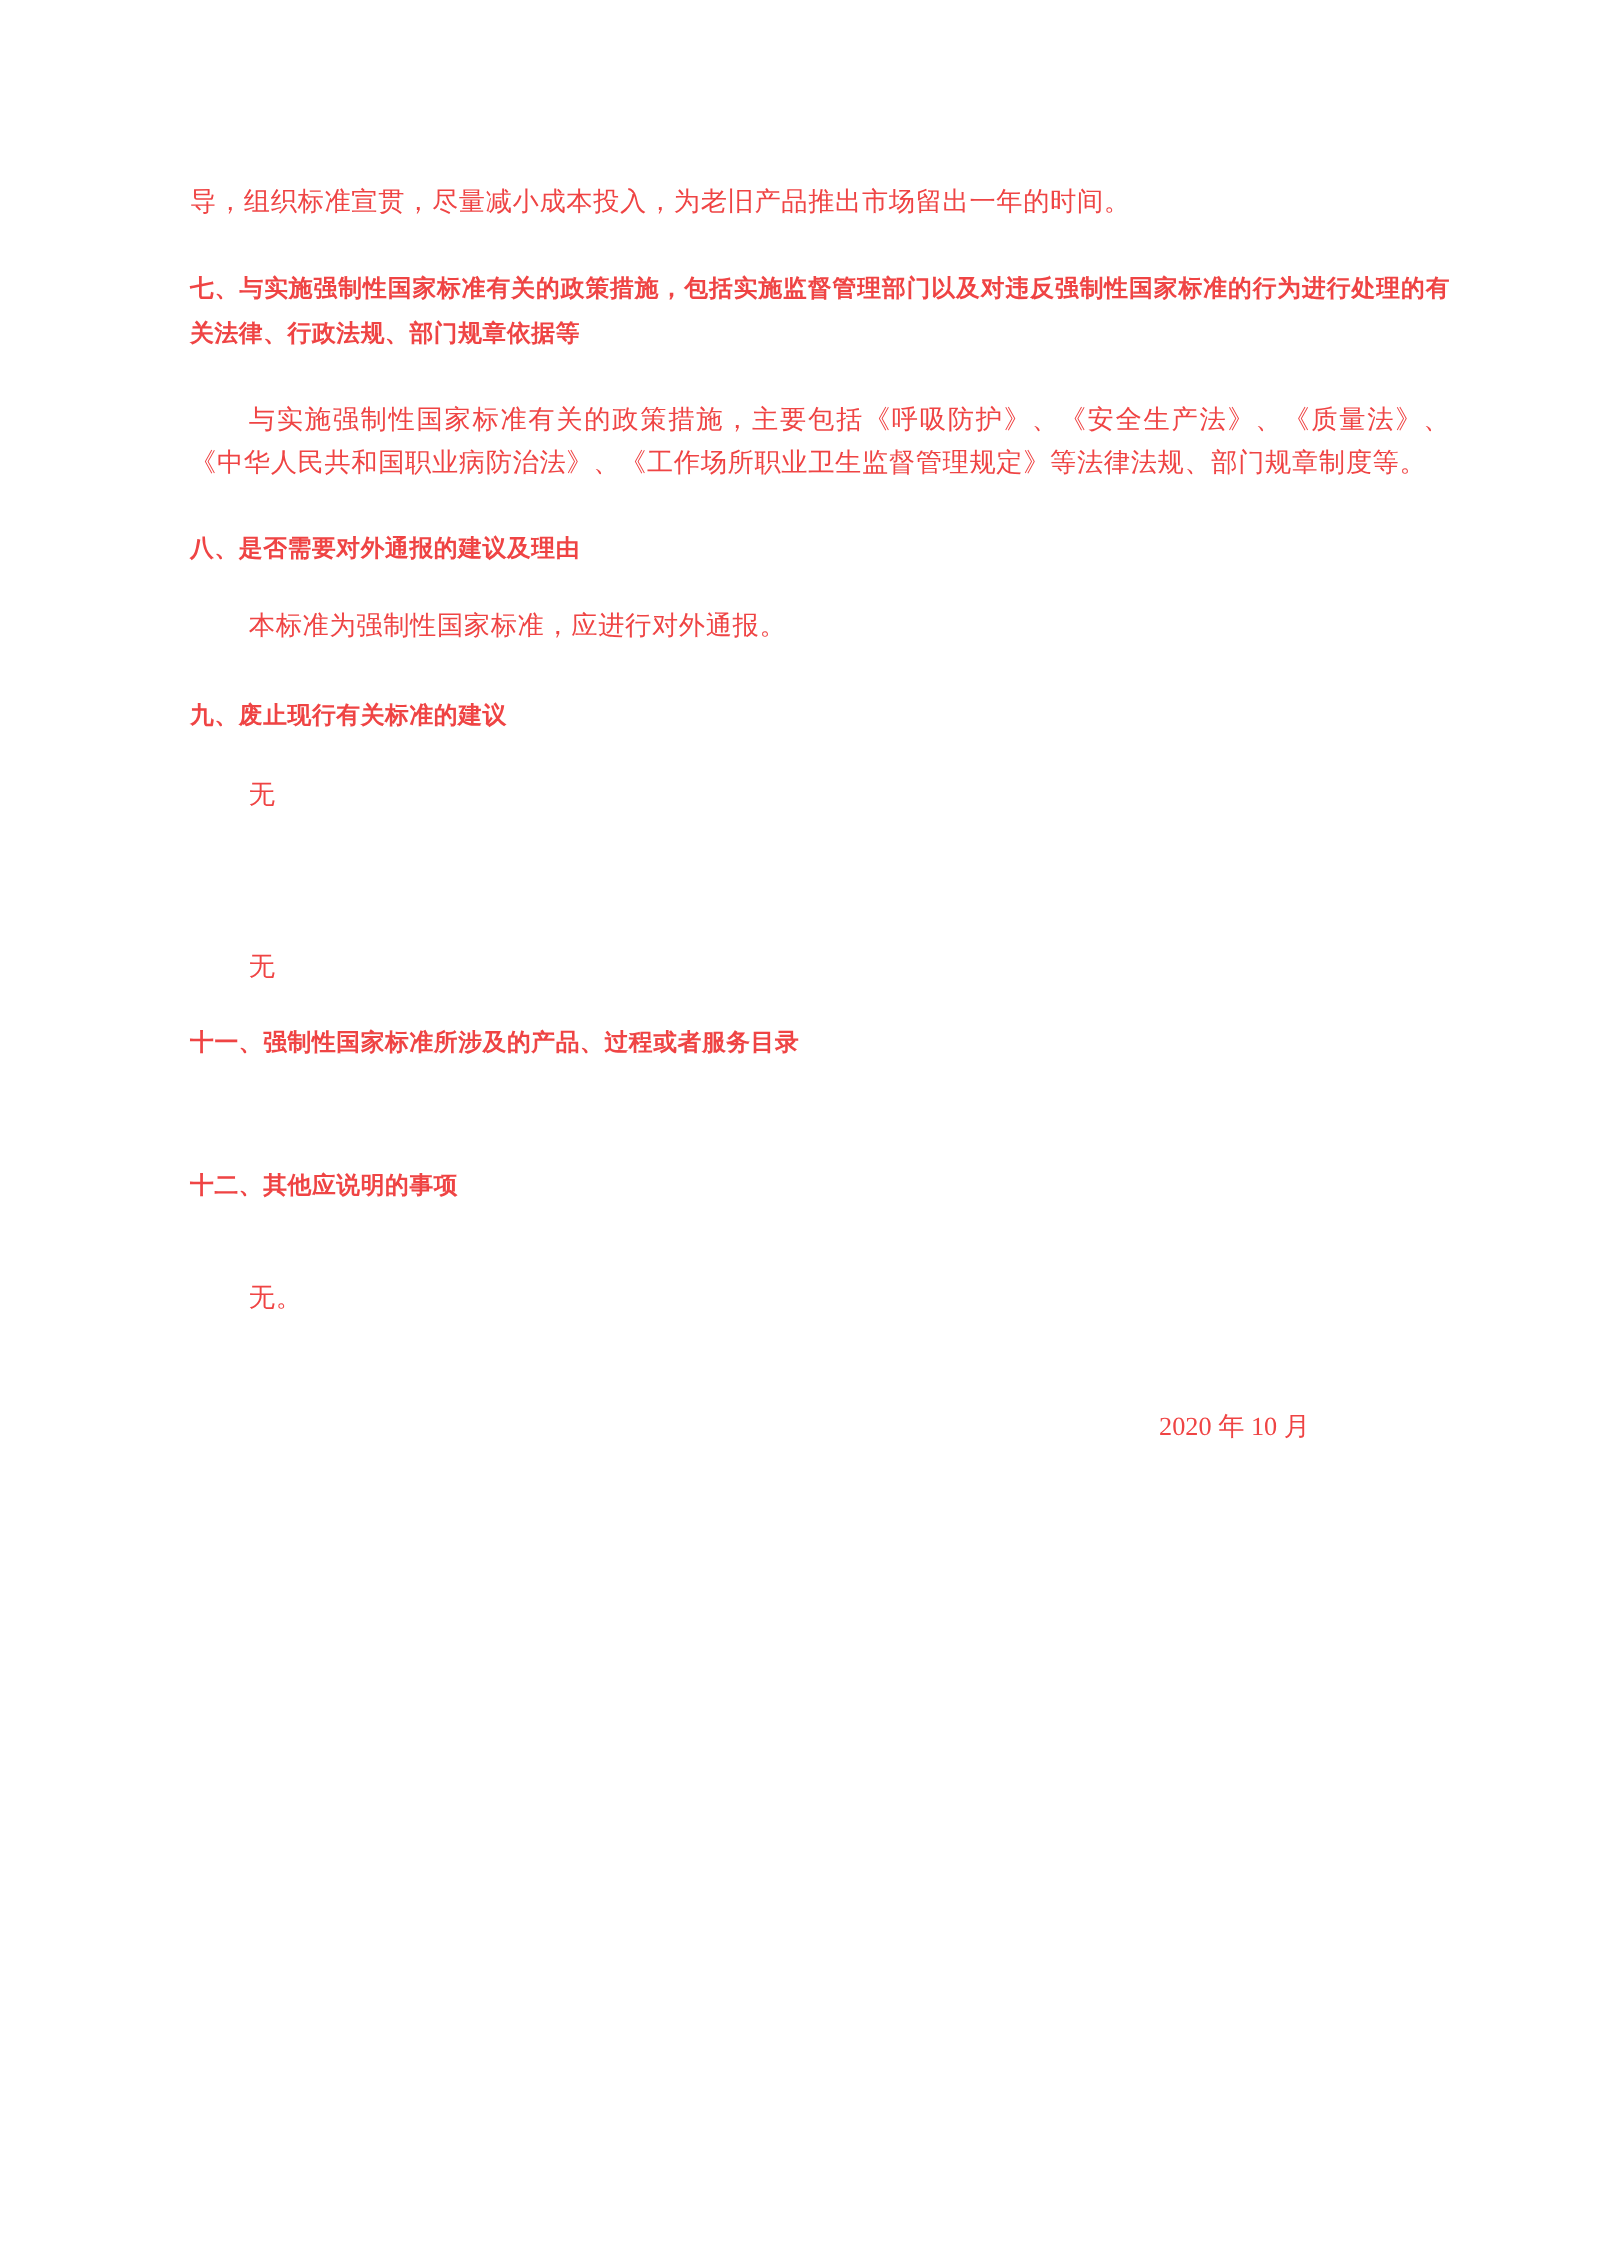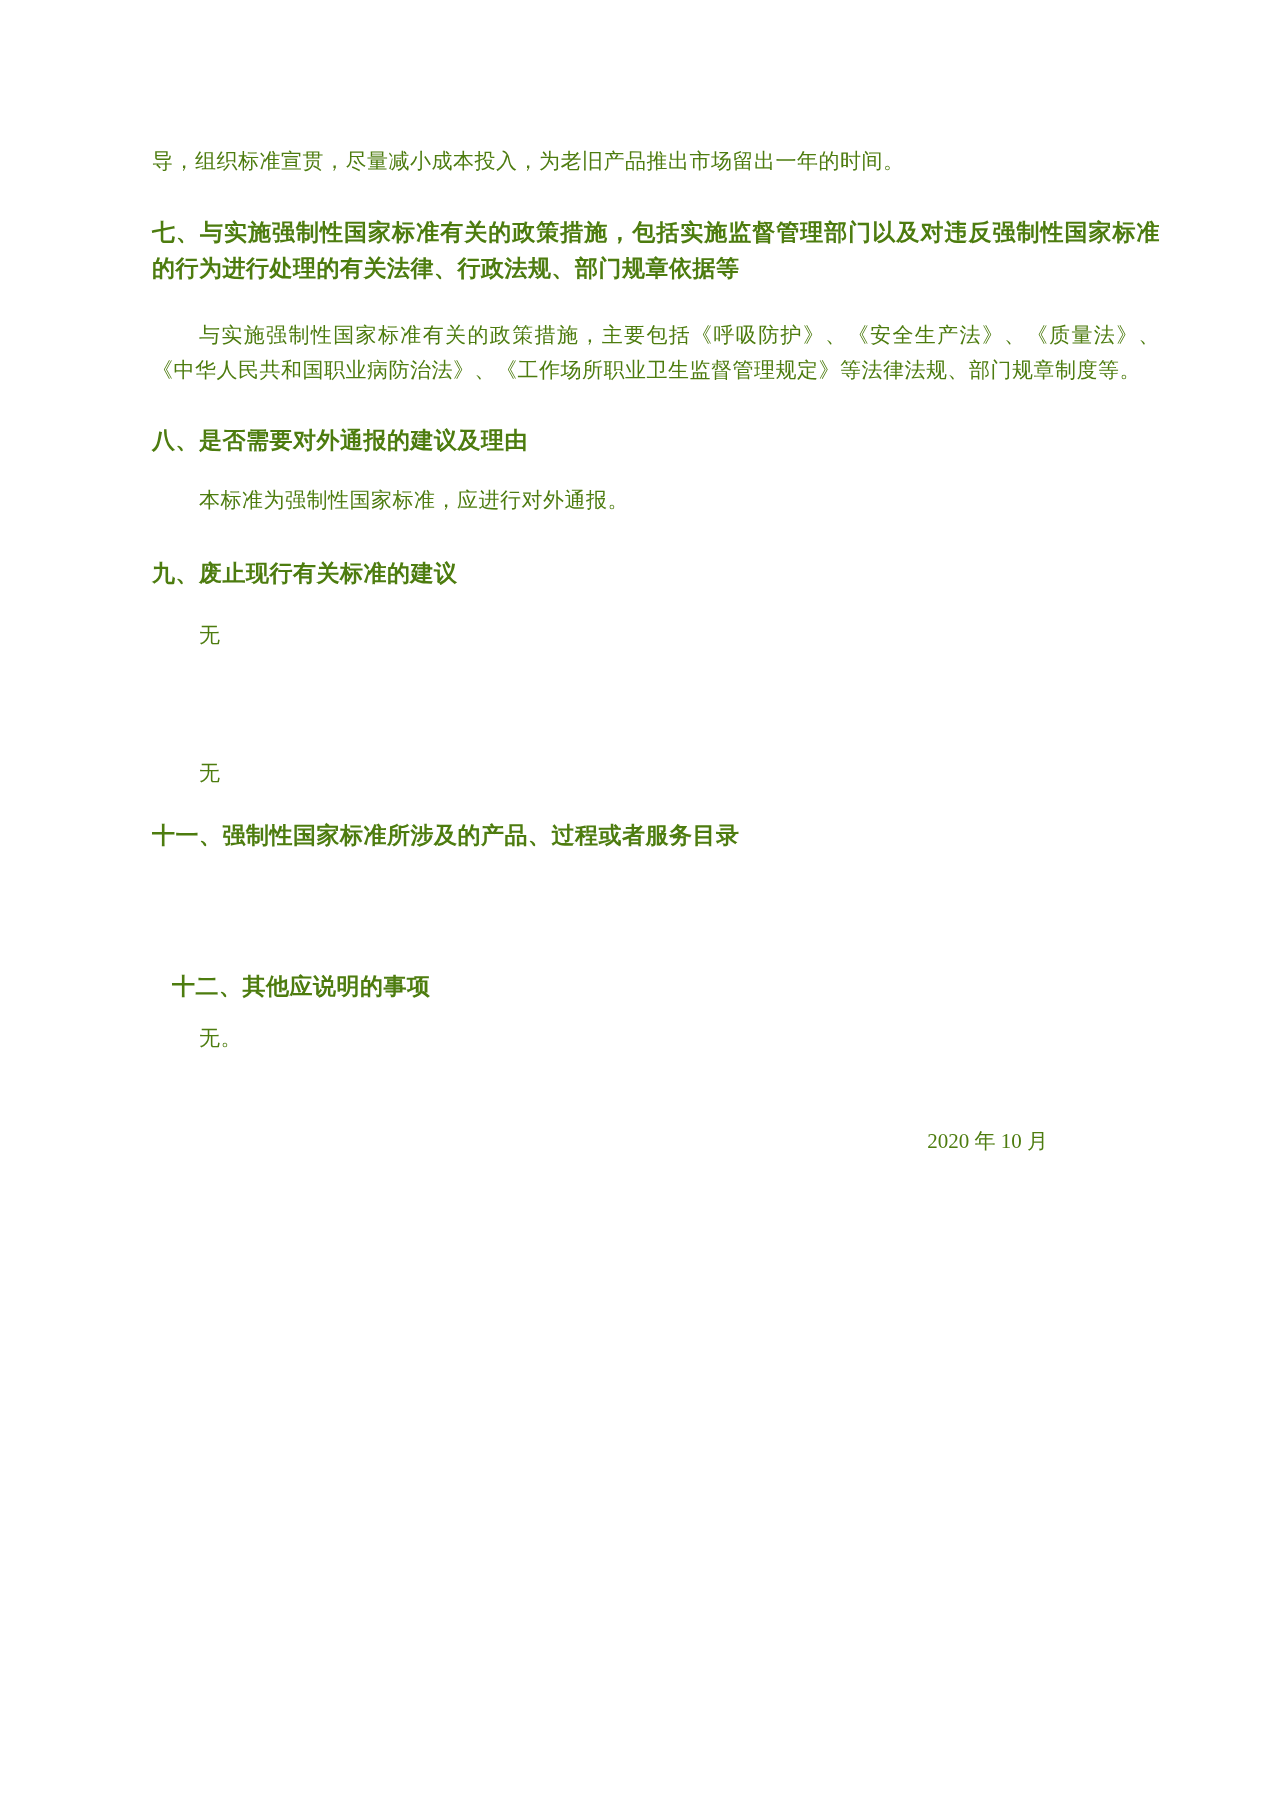--- a/index.html
+++ b/index.html
@@ -5,21 +5,21 @@
   html, body {
     margin: 0;
     padding: 0;
     background: #ffffff;
   }
   .page {
     position: relative;
     width: 1280px;
     height: 1396px;
     background: #ffffff;
-    color: #4d7c0f;
+    color: #ef4444;
     overflow: hidden;
   }
   .blk {
     position: absolute;
     left: 152px;
     width: 1008px;
     margin: 0;
   }
   .body-text {
     font-family: "Liberation Serif", "DejaVu Serif", serif;
@@ -27,21 +27,21 @@
     line-height: 35px;
     text-align: justify;
     letter-spacing: 0.5px;
   }
   .indent {
     text-indent: 47px;
   }
   .heading {
     font-family: "Liberation Sans", "DejaVu Sans", sans-serif;
     font-weight: bold;
-    font-size: 23px;
+    font-size: 19px;
     line-height: 36px;
     text-align: justify;
     letter-spacing: 0.5px;
   }
   .signature {
     font-family: "Liberation Serif", "DejaVu Serif", serif;
     font-weight: bold;
     font-size: 21px;
     line-height: 30px;
     text-align: right;
@@ -76,20 +76,20 @@
   <h2 class="blk heading" style="top:422px;">八、是否需要对外通报的建议及理由</h2>
   <p class="blk body-text indent" style="top:483px;">本标准为强制性国家标准，应进行对外通报。</p>
 
   <h2 class="blk heading" style="top:555px;">九、废止现行有关标准的建议</h2>
   <p class="blk body-text indent" style="top:618px;">无</p>
 
   <p class="blk body-text indent" style="top:756px;">无</p>
 
   <h2 class="blk heading" style="top:817px;">十一、强制性国家标准所涉及的产品、过程或者服务目录</h2>
 
-  <h2 class="blk heading" style="top:968px;margin-left:20px;">十二、其他应说明的事项</h2>
+  <h2 class="blk heading" style="top:931px;">十二、其他应说明的事项</h2>
   <p class="blk body-text indent" style="top:1021px;">无。</p>
 
   <p class="blk date" style="top:1126px;">2020 年 10 月</p>
 
   <div class="blk pagenum" style="top:1680px;">4</div>
 
 </div>
 
 </body></html>

